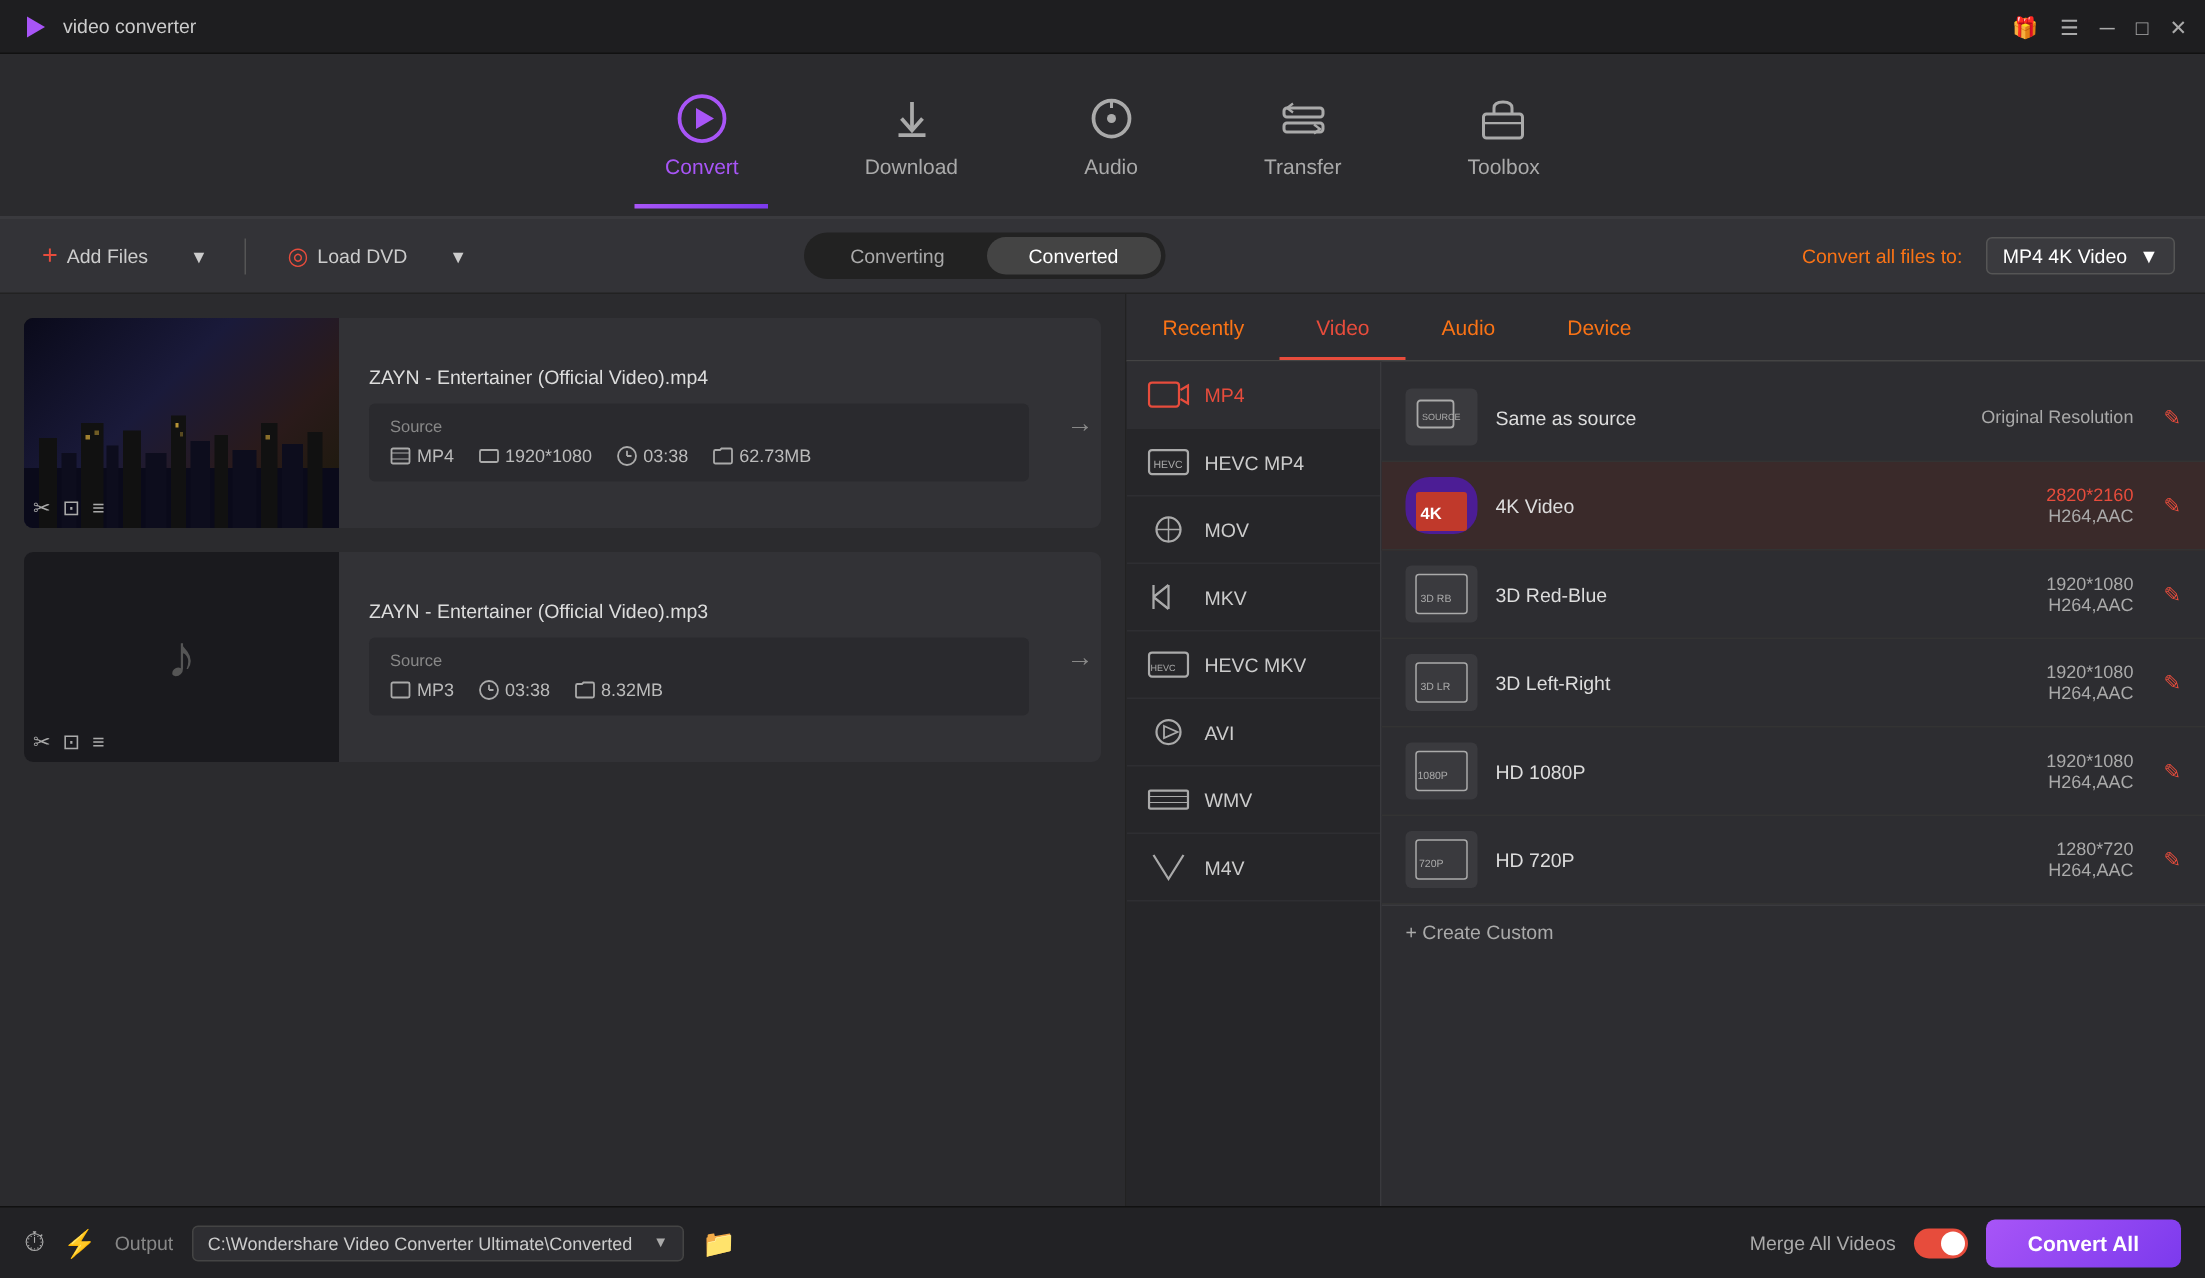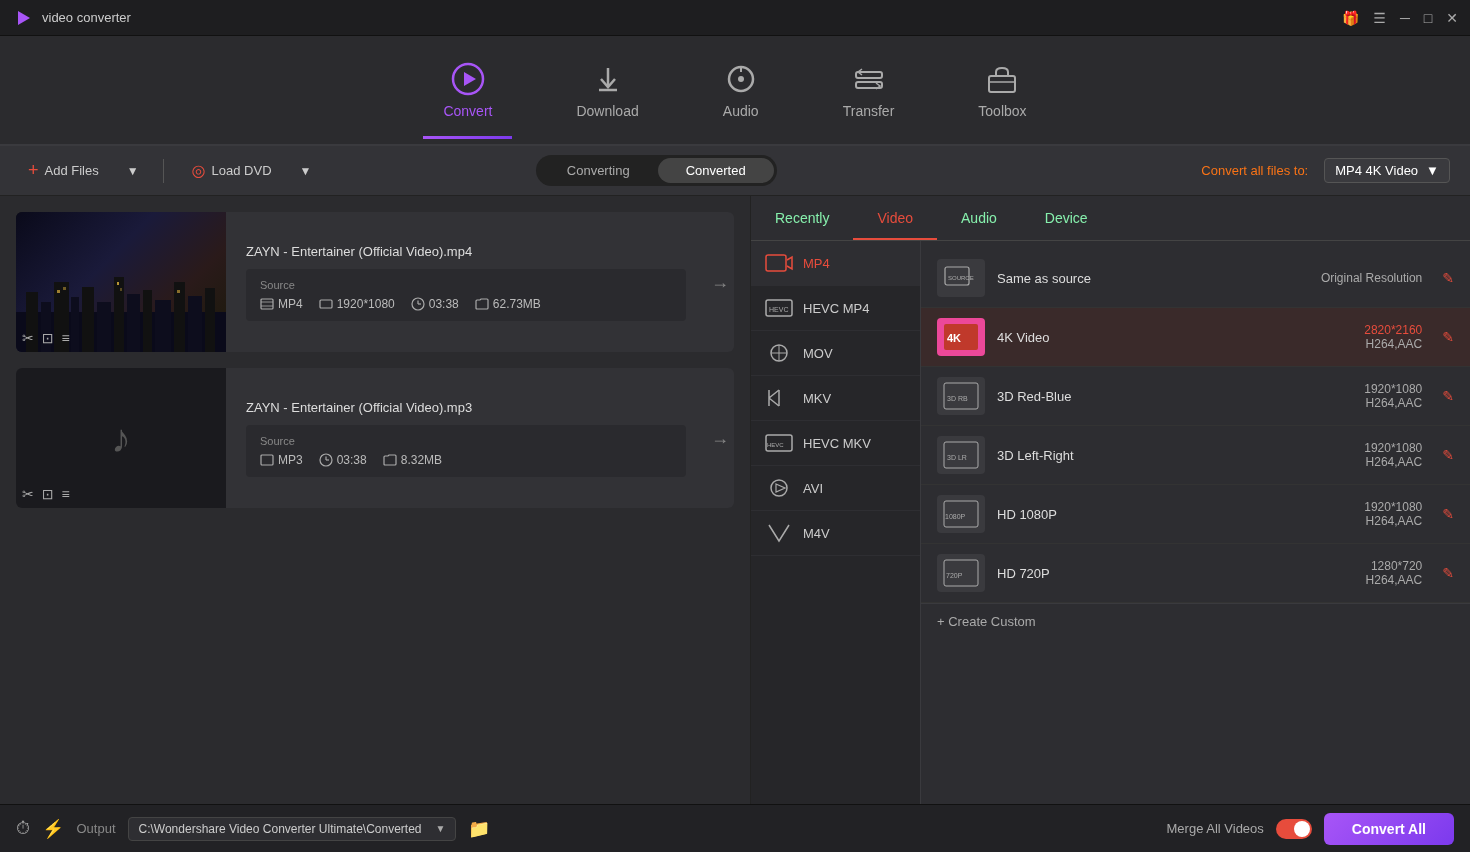--- a/index.html
+++ b/index.html
@@ -255,21 +255,21 @@
 
     .format-tabs {
       display: flex;
       border-bottom: 1px solid #444;
       background: #2d2d31;
     }
     .format-tab {
       padding: 14px 24px;
       cursor: pointer;
       font-size: 14px;
-      color: #86efac;
+      color: #f97316;
       position: relative;
     }
     .format-tab.active {
       color: #e74c3c;
     }
     .format-tab.active::after {
       content: '';
       position: absolute;
       bottom: 0; left: 0; right: 0;
       height: 2px;
@@ -703,20 +703,30 @@
         <div class="format-left-item">
           <div class="format-left-icon">
             <svg width="28" height="20" viewBox="0 0 28 20">
               <circle cx="14" cy="10" r="8" fill="none" stroke="#aaa" stroke-width="1.5"></circle>
               <polygon points="11,6 20,10 11,14" fill="none" stroke="#aaa" stroke-width="1.2"></polygon>
             </svg>
           </div>
           <span>AVI</span>
         </div>
 
+        <div class="format-left-item">
+          <div class="format-left-icon">
+            <svg width="28" height="20" viewBox="0 0 28 20">
+              <rect x="1" y="4" width="26" height="12" rx="1" fill="none" stroke="#aaa" stroke-width="1.5"></rect>
+              <line x1="1" y1="8" x2="27" y2="8" stroke="#aaa" stroke-width="0.8"></line>
+              <line x1="1" y1="12" x2="27" y2="12" stroke="#aaa" stroke-width="0.8"></line>
+            </svg>
+          </div>
+          <span>WMV</span>
+        </div>
 
         <div class="format-left-item">
           <div class="format-left-icon">
             <svg width="28" height="20" viewBox="0 0 28 20">
               <path d="M4 2 L14 18 L24 2" fill="none" stroke="#aaa" stroke-width="1.5"></path>
             </svg>
           </div>
           <span>M4V</span>
         </div>
 
@@ -732,21 +742,21 @@
             </svg>
           </div>
           <span class="quality-name">Same as source</span>
           <span class="quality-res">
             <span>Original Resolution</span>
           </span>
           <span class="quality-edit">✎</span>
         </div>
 
         <div class="quality-item active">
-          <div class="quality-icon k4-icon" style="background:#ec4899; display:flex; align-items:center; justify-content:center;">
+          <div class="quality-icon k4-icon" style="background:#4c1d95; display:flex; align-items:flex-end; justify-content:center;border-radius:16px;">
             <svg width="36" height="30" viewBox="0 0 36 30">
               <rect x="1" y="2" width="34" height="26" rx="2" fill="#c0392b"></rect>
               <text x="4" y="20" font-size="11" font-weight="bold" fill="white">4K</text>
             </svg>
           </div>
           <span class="quality-name">4K Video</span>
           <div class="quality-res">
             <div class="res">2820*2160</div>
             <div style="color:#aaa;">H264,AAC</div>
           </div>

